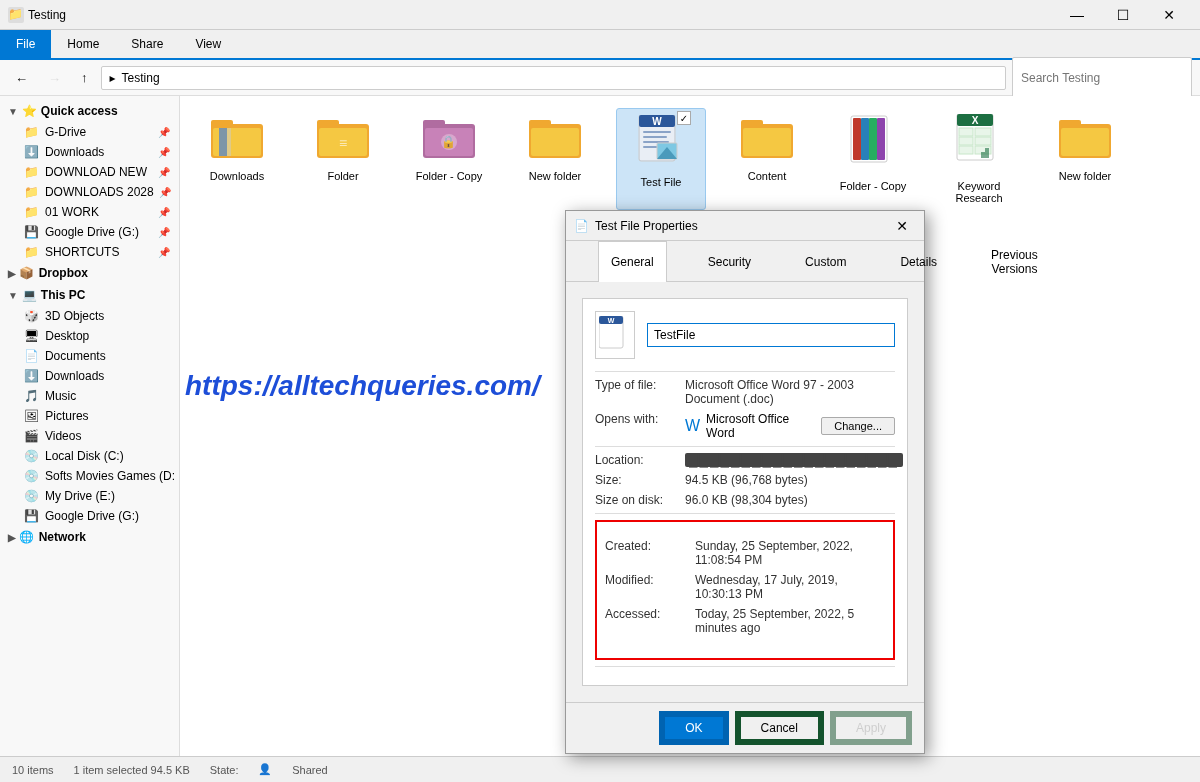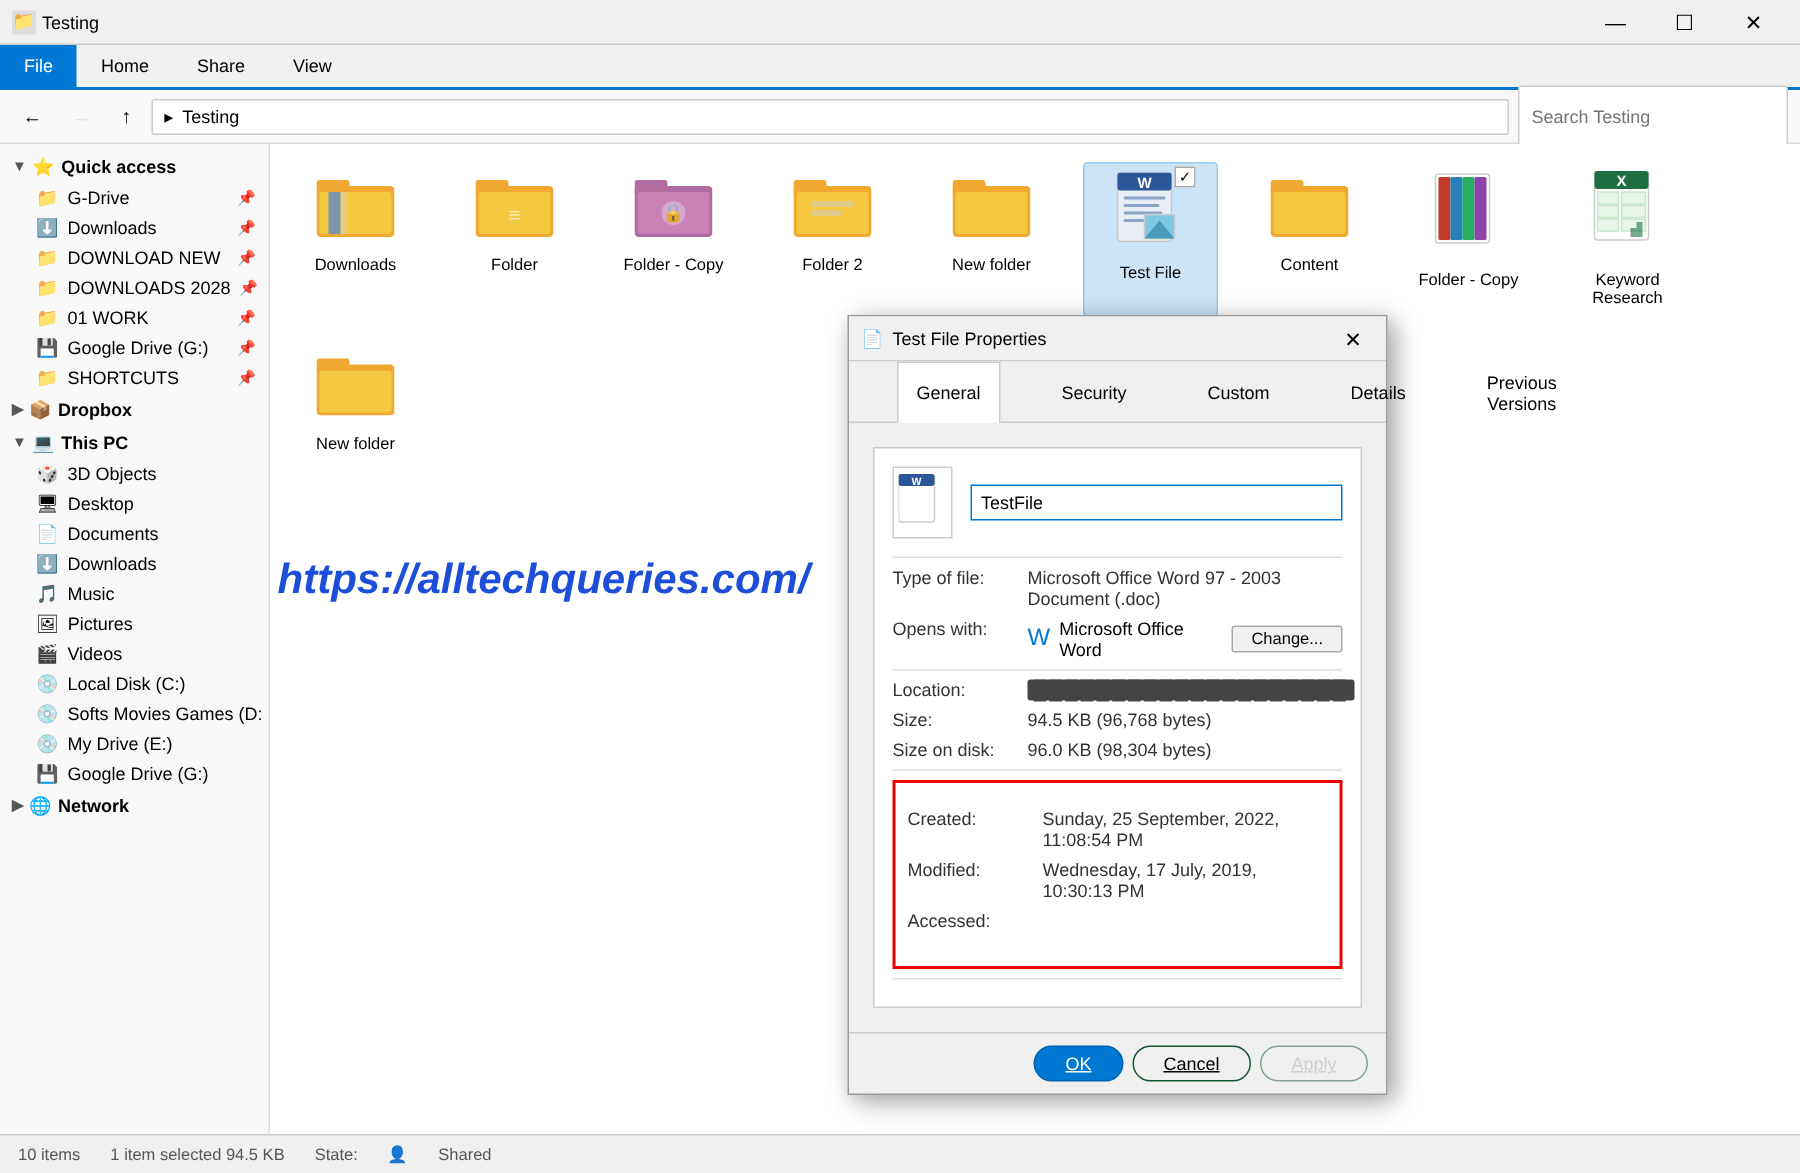--- a/index.html
+++ b/index.html
@@ -324,24 +324,23 @@
       display: flex;
       justify-content: flex-end;
       gap: 6px;
       padding: 8px 12px;
       border-top: 1px solid #ccc;
     }
     .footer-btn {
       padding: 4px 20px;
       font-size: 12px;
       cursor: pointer;
-      border: 1px solid #14532d;
-      border-radius: 12px;
-      background: #f0f0f0;
-      text-decoration: underline;
+      border: 6px solid #14532d;
+      border-radius: 0;
+      background: #f0f0f0;
     }
     .footer-btn.primary {
       background: #0078d4;
       color: white;
       border-color: #0063b1;
     }
     .footer-btn:disabled { opacity: 0.5; cursor: default; }
 
     .divider { border: none; border-top: 1px solid #ddd; margin: 6px 0; }
     .chevron { font-size: 10px; color: #555; }
@@ -525,32 +524,20 @@
             <rect x="0" y="10" width="52" height="34" rx="3" fill="#b06ca0"></rect>
             <rect x="0" y="6" width="22" height="10" rx="2" fill="#b06ca0"></rect>
             <rect x="2" y="14" width="48" height="28" rx="2" fill="#c882b8"></rect>
             <circle cx="26" cy="28" r="8" fill="#fff" opacity="0.3"></circle>
             <text x="26" y="32" text-anchor="middle" font-size="12" fill="#fff" opacity="0.8">🔒</text>
           </svg>
         </span>
         <span class="file-label">Folder - Copy</span>
       </div>
 
-      <div class="file-item">
-        <span class="file-icon-lg">
-          <svg width="52" height="44" viewBox="0 0 52 44">
-            <rect x="0" y="10" width="52" height="34" rx="3" fill="#f0a830"></rect>
-            <rect x="0" y="6" width="22" height="10" rx="2" fill="#f0a830"></rect>
-            <rect x="2" y="14" width="48" height="28" rx="2" fill="#f5c842"></rect>
-            <rect x="12" y="20" width="28" height="4" rx="1" fill="#ccc" opacity="0.5"></rect>
-            <rect x="12" y="26" width="20" height="4" rx="1" fill="#ccc" opacity="0.5"></rect>
-          </svg>
-        </span>
-        <span class="file-label">Folder 2</span>
-      </div>
 
       <div class="file-item">
         <span class="file-icon-lg">
           <svg width="52" height="44" viewBox="0 0 52 44">
             <rect x="0" y="10" width="52" height="34" rx="3" fill="#f0a830"></rect>
             <rect x="0" y="6" width="22" height="10" rx="2" fill="#f0a830"></rect>
             <rect x="2" y="14" width="48" height="28" rx="2" fill="#f5c842"></rect>
           </svg>
         </span>
         <span class="file-label">New folder</span>
@@ -714,20 +701,21 @@
           <div class="prop-row">
             <span class="prop-label">Created:</span>
             <span class="prop-value">Sunday, 25 September, 2022, 11:08:54 PM</span>
           </div>
           <div class="prop-row">
             <span class="prop-label">Modified:</span>
             <span class="prop-value">Wednesday, 17 July, 2019, 10:30:13 PM</span>
           </div>
           <div class="prop-row">
             <span class="prop-label">Accessed:</span>
+            <span class="prop-value">Today, 25 September, 2022, 5 minutes ago</span>
           </div>
         </div>
 
         <hr class="divider">
 
       </div>
     </div>
 
     <div class="dialog-footer">
       <button class="footer-btn primary">OK</button>

